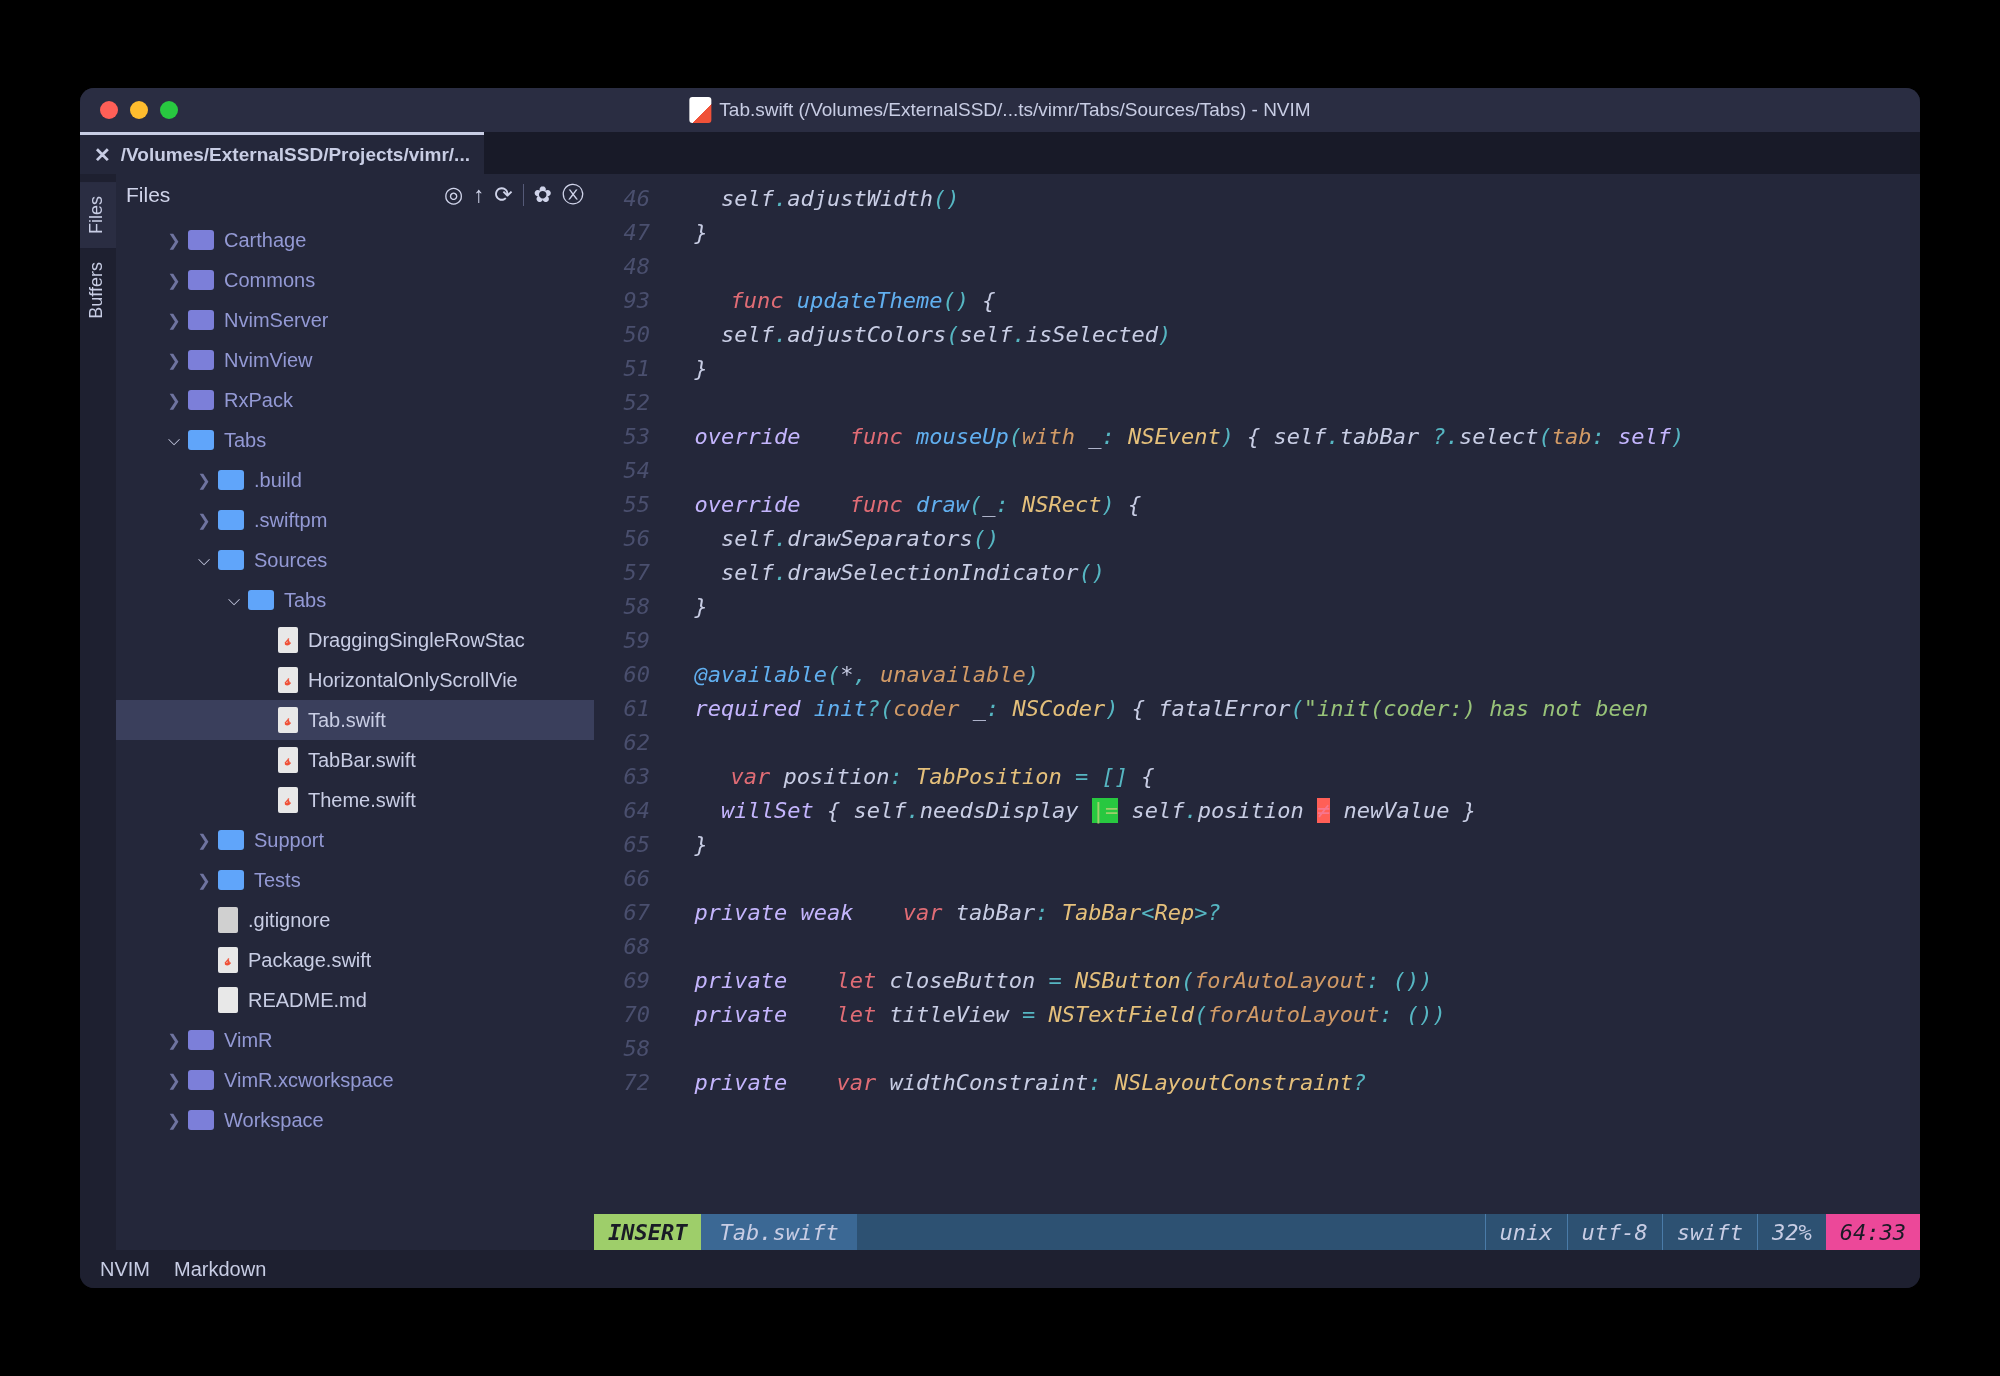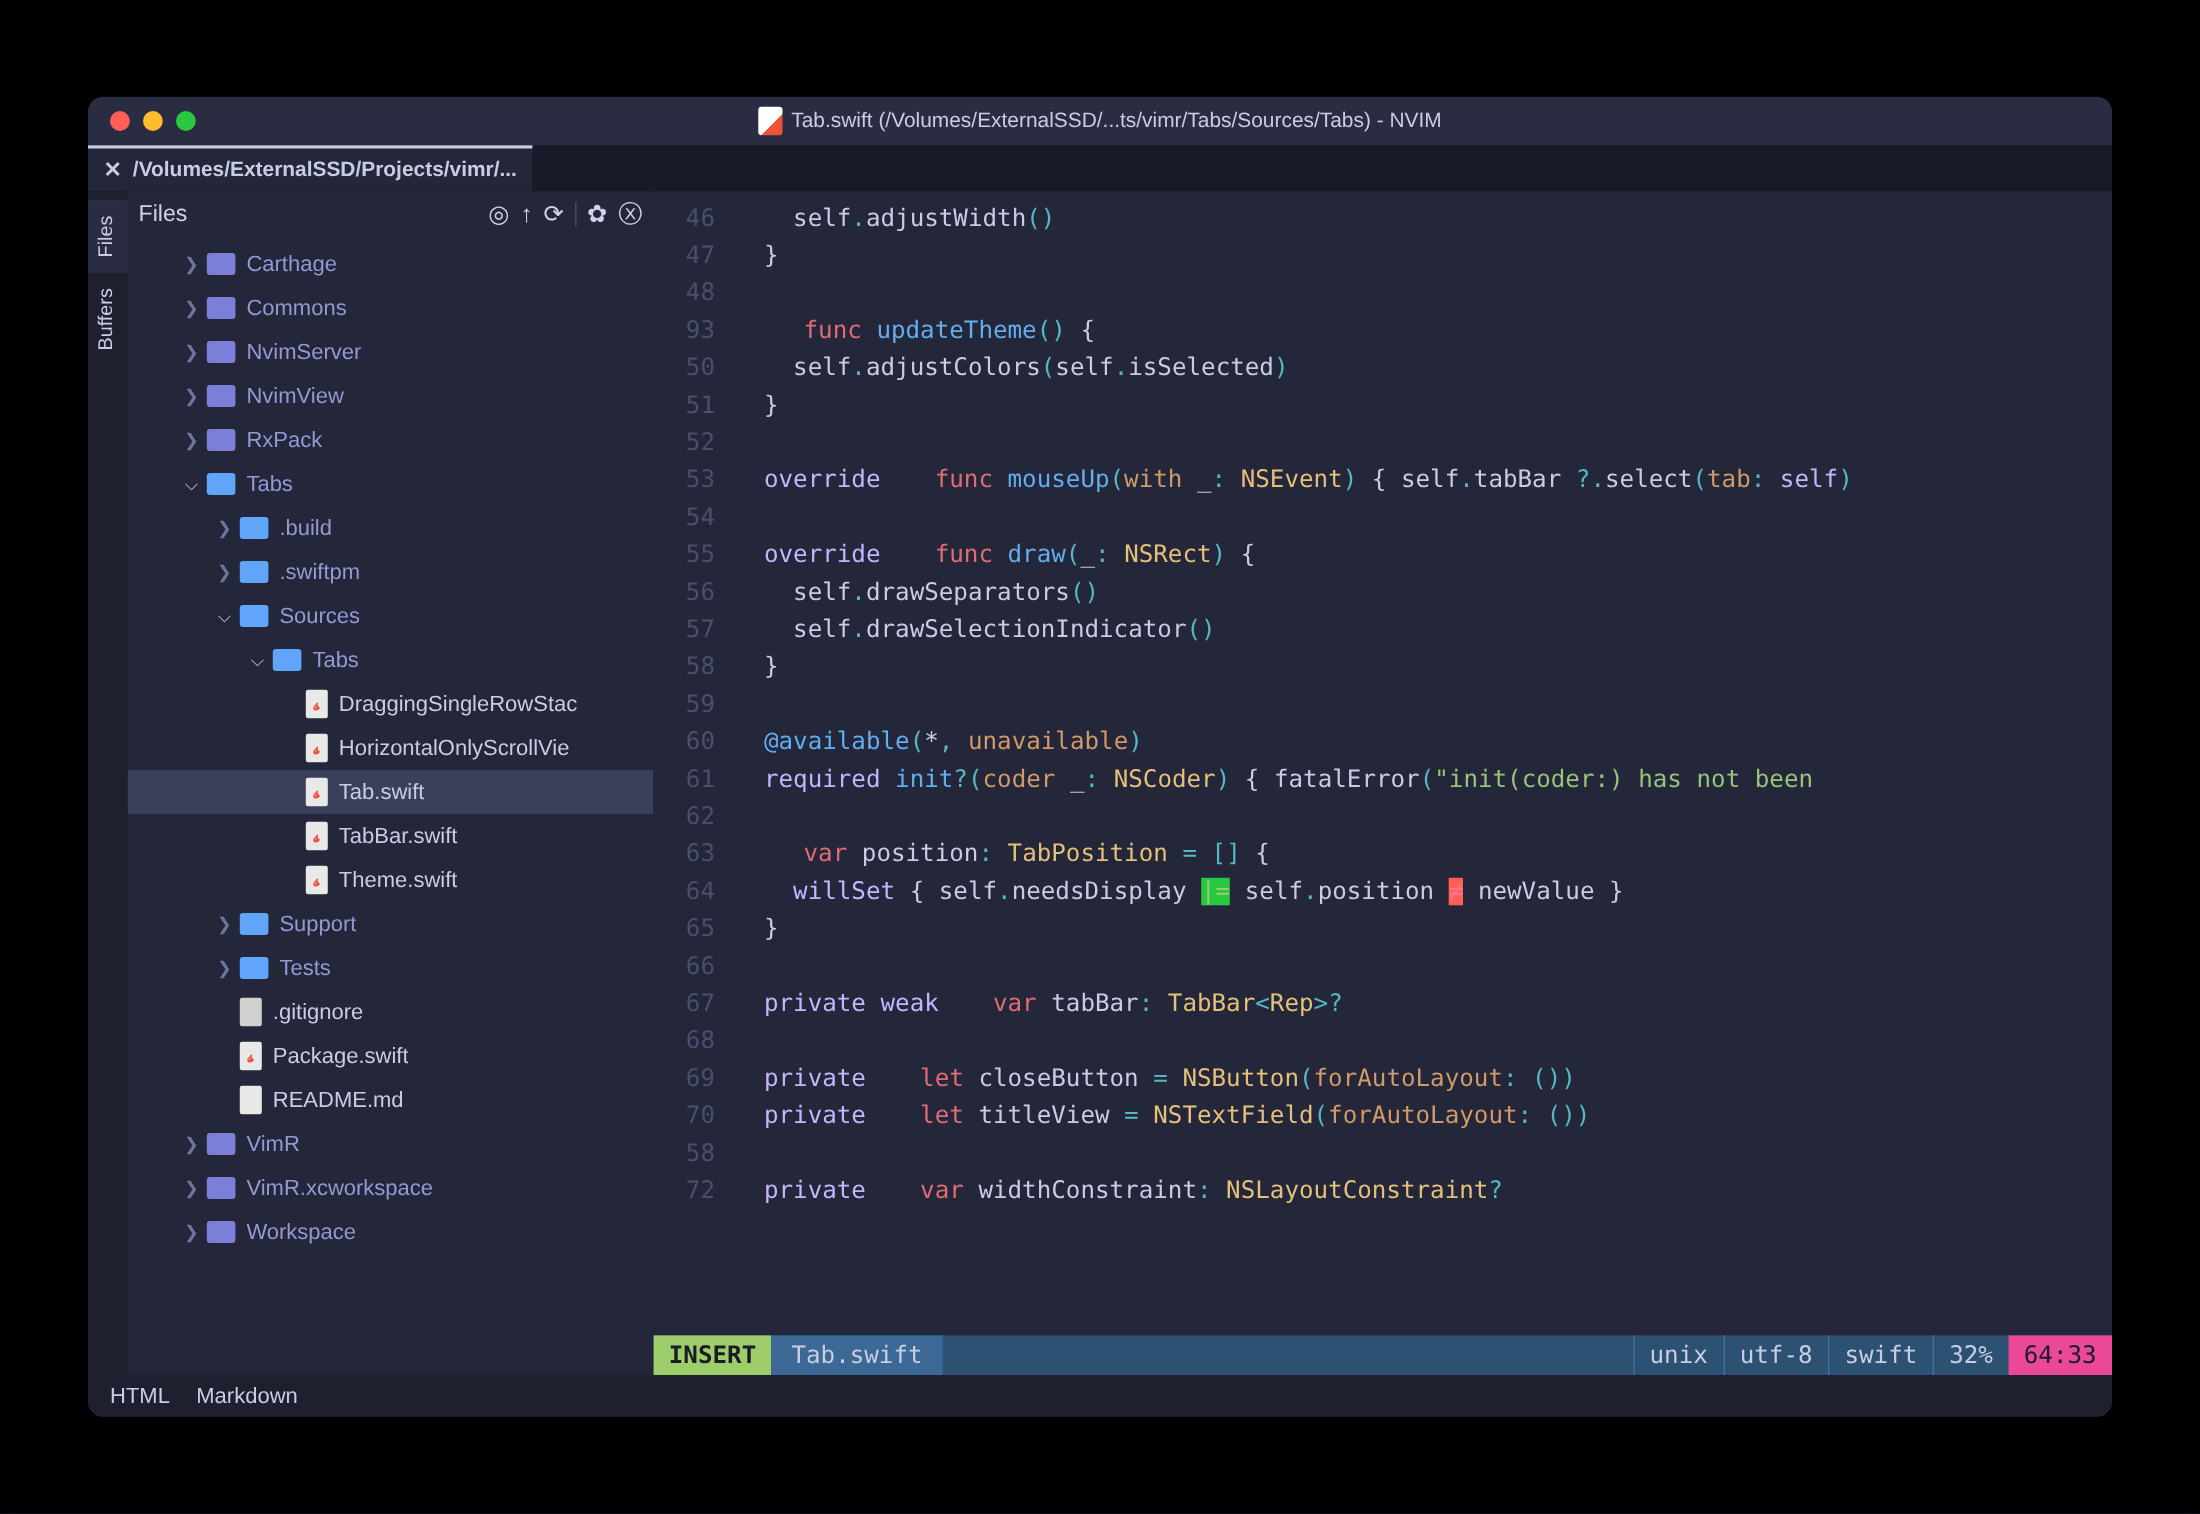--- a/index.html
+++ b/index.html
@@ -178,20 +178,21 @@
 .label.folder-name { color: #9399d4; }
 .editor {
   flex: 1;
   background: #24273a;
   font-family: "SF Mono", Menlo, Consolas, monospace;
   font-size: 22px;
   display: flex;
   flex-direction: column;
   min-height: 0;
   overflow: hidden;
+  font-style: italic;
 }
 .code-area { flex: 1; display: flex; overflow: hidden; }
 .gutter {
   width: 74px;
   text-align: right;
   color: #4a4f6e;
   padding-top: 8px;
 }
 .gutter div { height: 34px; line-height: 34px; padding-right: 18px; }
 .code { flex:1; padding-top: 8px; white-space: pre; overflow: hidden; }
@@ -453,17 +454,17 @@
           <div class="seg">unix</div>
           <div class="seg">utf-8</div>
           <div class="seg">swift</div>
           <div class="seg">32%</div>
           <div class="pos-seg">64:33</div>
         </div>
       </div>
     </div>
 
     <div class="bottom-bar">
-      <span>HTML</span>
+      <span>NVIM</span>
       <span>Markdown</span>
     </div>
   </div>
 </div>
 
 </body></html>

